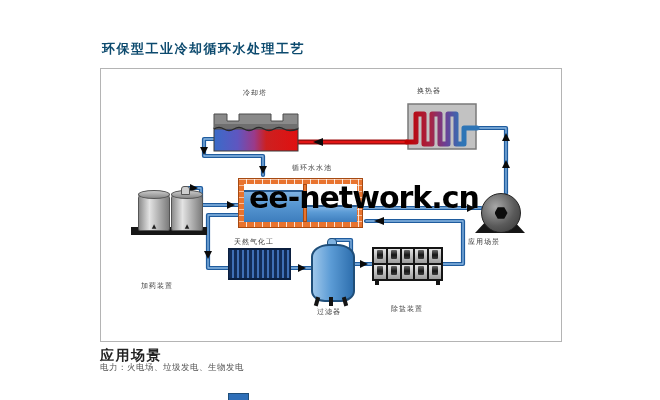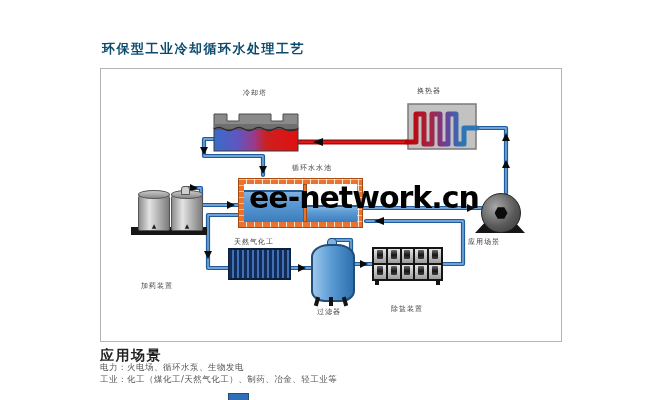--- a/index.html
+++ b/index.html
@@ -247,17 +247,16 @@
     <div class="lbl" style="left:26px;top:167px;margin-top:46px;">加药装置</div>
     <div class="lbl" style="left:123px;top:169px;">天然气化工</div>
     <div class="lbl" style="left:198px;top:239px;">过滤器</div>
     <div class="lbl" style="left:276px;top:236px;">除盐装置</div>
     <div class="lbl" style="left:353px;top:169px;">应用场景</div>
   </div>
 
   <div class="watermark">ee-network.cn</div>
 
   <div class="footer-heading">应用场景</div>
-  <div class="footer-line footer-line-1">电力：火电场、循环水泵、生物发电</div>
-  <div class="footer-line footer-line-2">工业：化工（煤化工/天然气化工）、制药、冶金、轻工业等</div>
+  <div class="footer-line footer-line-1">电力：火电场、垃圾发电、生物发电</div>
 
   <div class="bottom-artifact"></div>
 </div>
 
 </body></html>

